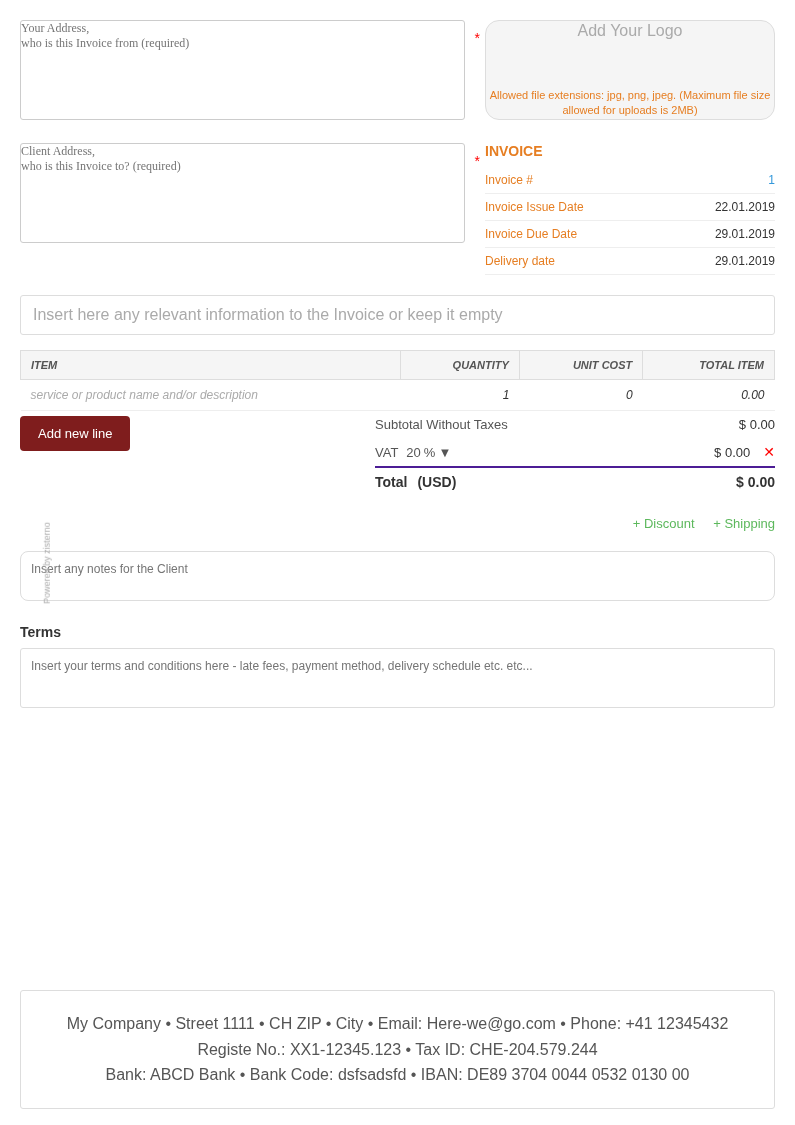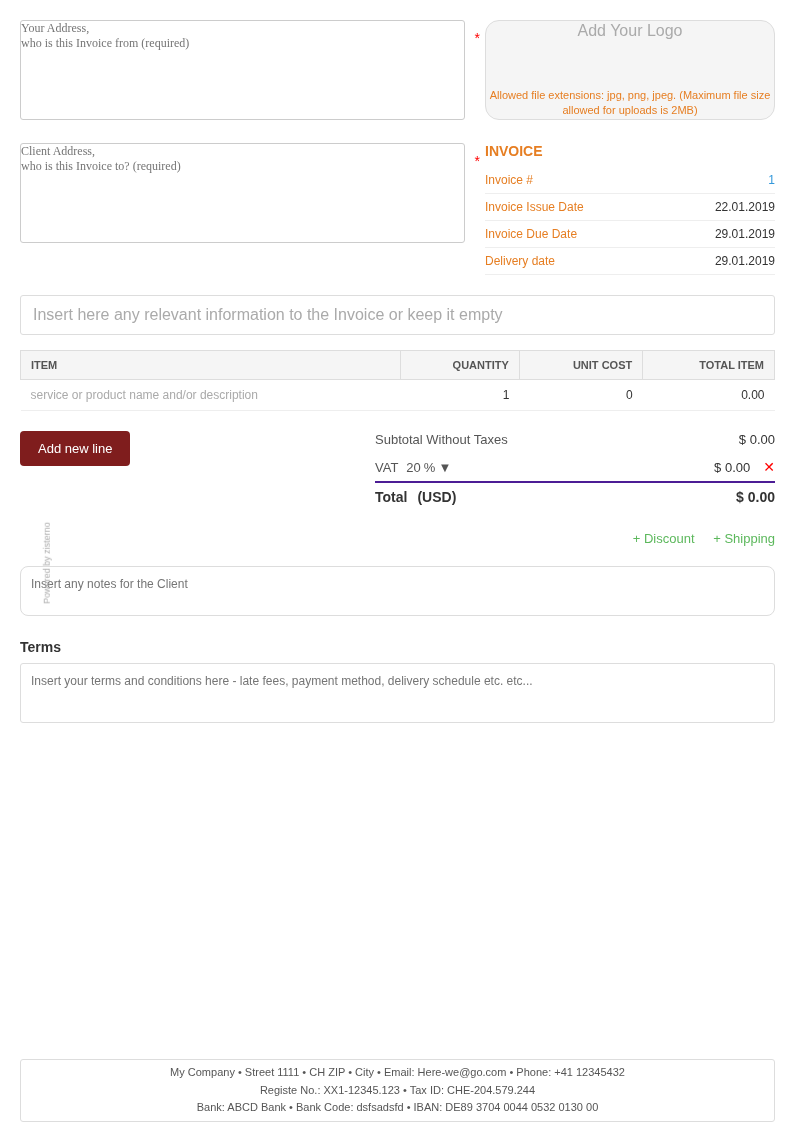--- a/index.html
+++ b/index.html
@@ -138,21 +138,22 @@
       padding: 10px 12px;
       margin-bottom: 15px;
       color: #aaa;
       font-size: 16px;
     }
 
     
     .items-table {
       width: 100%;
       border-collapse: collapse;
-      margin-bottom: 15px;
+      margin-bottom: 0;
+      font-style: italic;
     }
 
     .items-table th {
       background: #f5f5f5;
       padding: 8px 10px;
       text-align: left;
       font-size: 11px;
       font-weight: bold;
       color: #555;
       border: 1px solid #ddd;
@@ -288,28 +289,28 @@
       padding: 10px;
       font-size: 12px;
       color: #aaa;
       resize: none;
       font-family: Arial, sans-serif;
     }
 
     
     .footer {
       position: absolute;
-      bottom: 3px;
+      bottom: 16px;
       left: 20px;
       right: 20px;
       border: 1px solid #ddd;
       border-radius: 3px;
-      padding: 4px;
+      padding: 20px;
       text-align: center;
-      font-size: 11px;
+      font-size: 16px;
       color: #555;
       line-height: 1.6;
     }
   </style>
 </head>
 <body>
 
 <div class="powered-by">Powered by zisterno</div>
 
 <div class="main-content">

